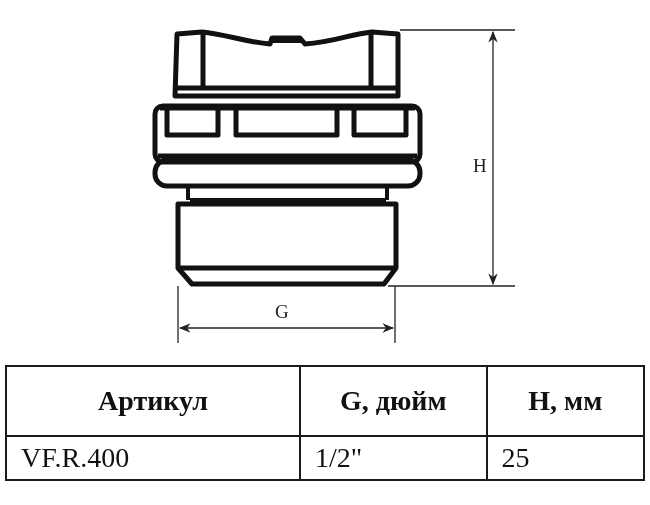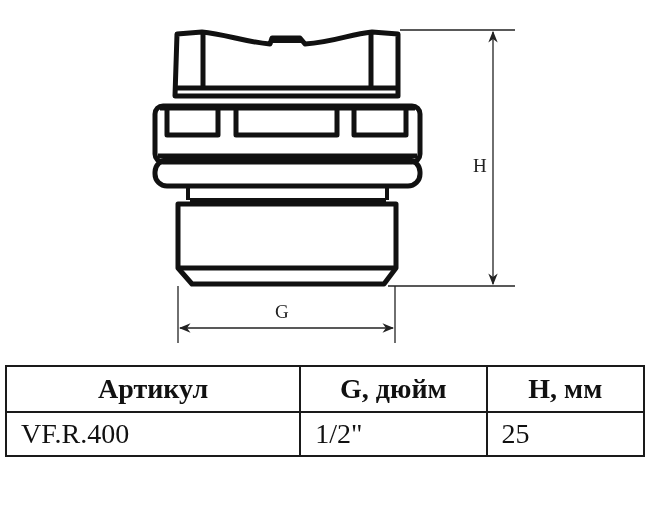--- a/index.html
+++ b/index.html
@@ -1,21 +1,21 @@
 <!DOCTYPE html>
 <html><head>
   <meta charset="utf-8">
   <style>
     html, body { margin: 0; padding: 0; background: #ffffff; }
     body { width: 650px; height: 505px; position: relative; overflow: hidden; font-family: "Liberation Serif", serif; color: #111; }
     #drawing { position: absolute; left: 0; top: 0; width: 650px; height: 355px; }
     .dim-label { font-family: "Liberation Serif", serif; font-size: 19px; fill: #222; }
     table.spec { position: absolute; left: 5px; top: 365px; border-collapse: collapse; width: 640px; }
     table.spec td, table.spec th { border: 2px solid #1a1a1a; height: 42px; padding: 0 0 0 14px; font-size: 28px; line-height: 1; }
-    table.spec th { font-weight: bold; text-align: center; padding: 0; height: 44px; }
+    table.spec th { font-weight: bold; text-align: center; padding: 12px; height: 44px; }
     table.spec td { text-align: left; font-weight: normal; }
     col.c1 { width: 295px; }
     col.c2 { width: 187px; }
     col.c3 { width: 158px; }
   </style>
 </head>
 <body>
 
 <svg id="drawing" viewBox="0 0 650 355" xmlns="http://www.w3.org/2000/svg">
   <defs>

